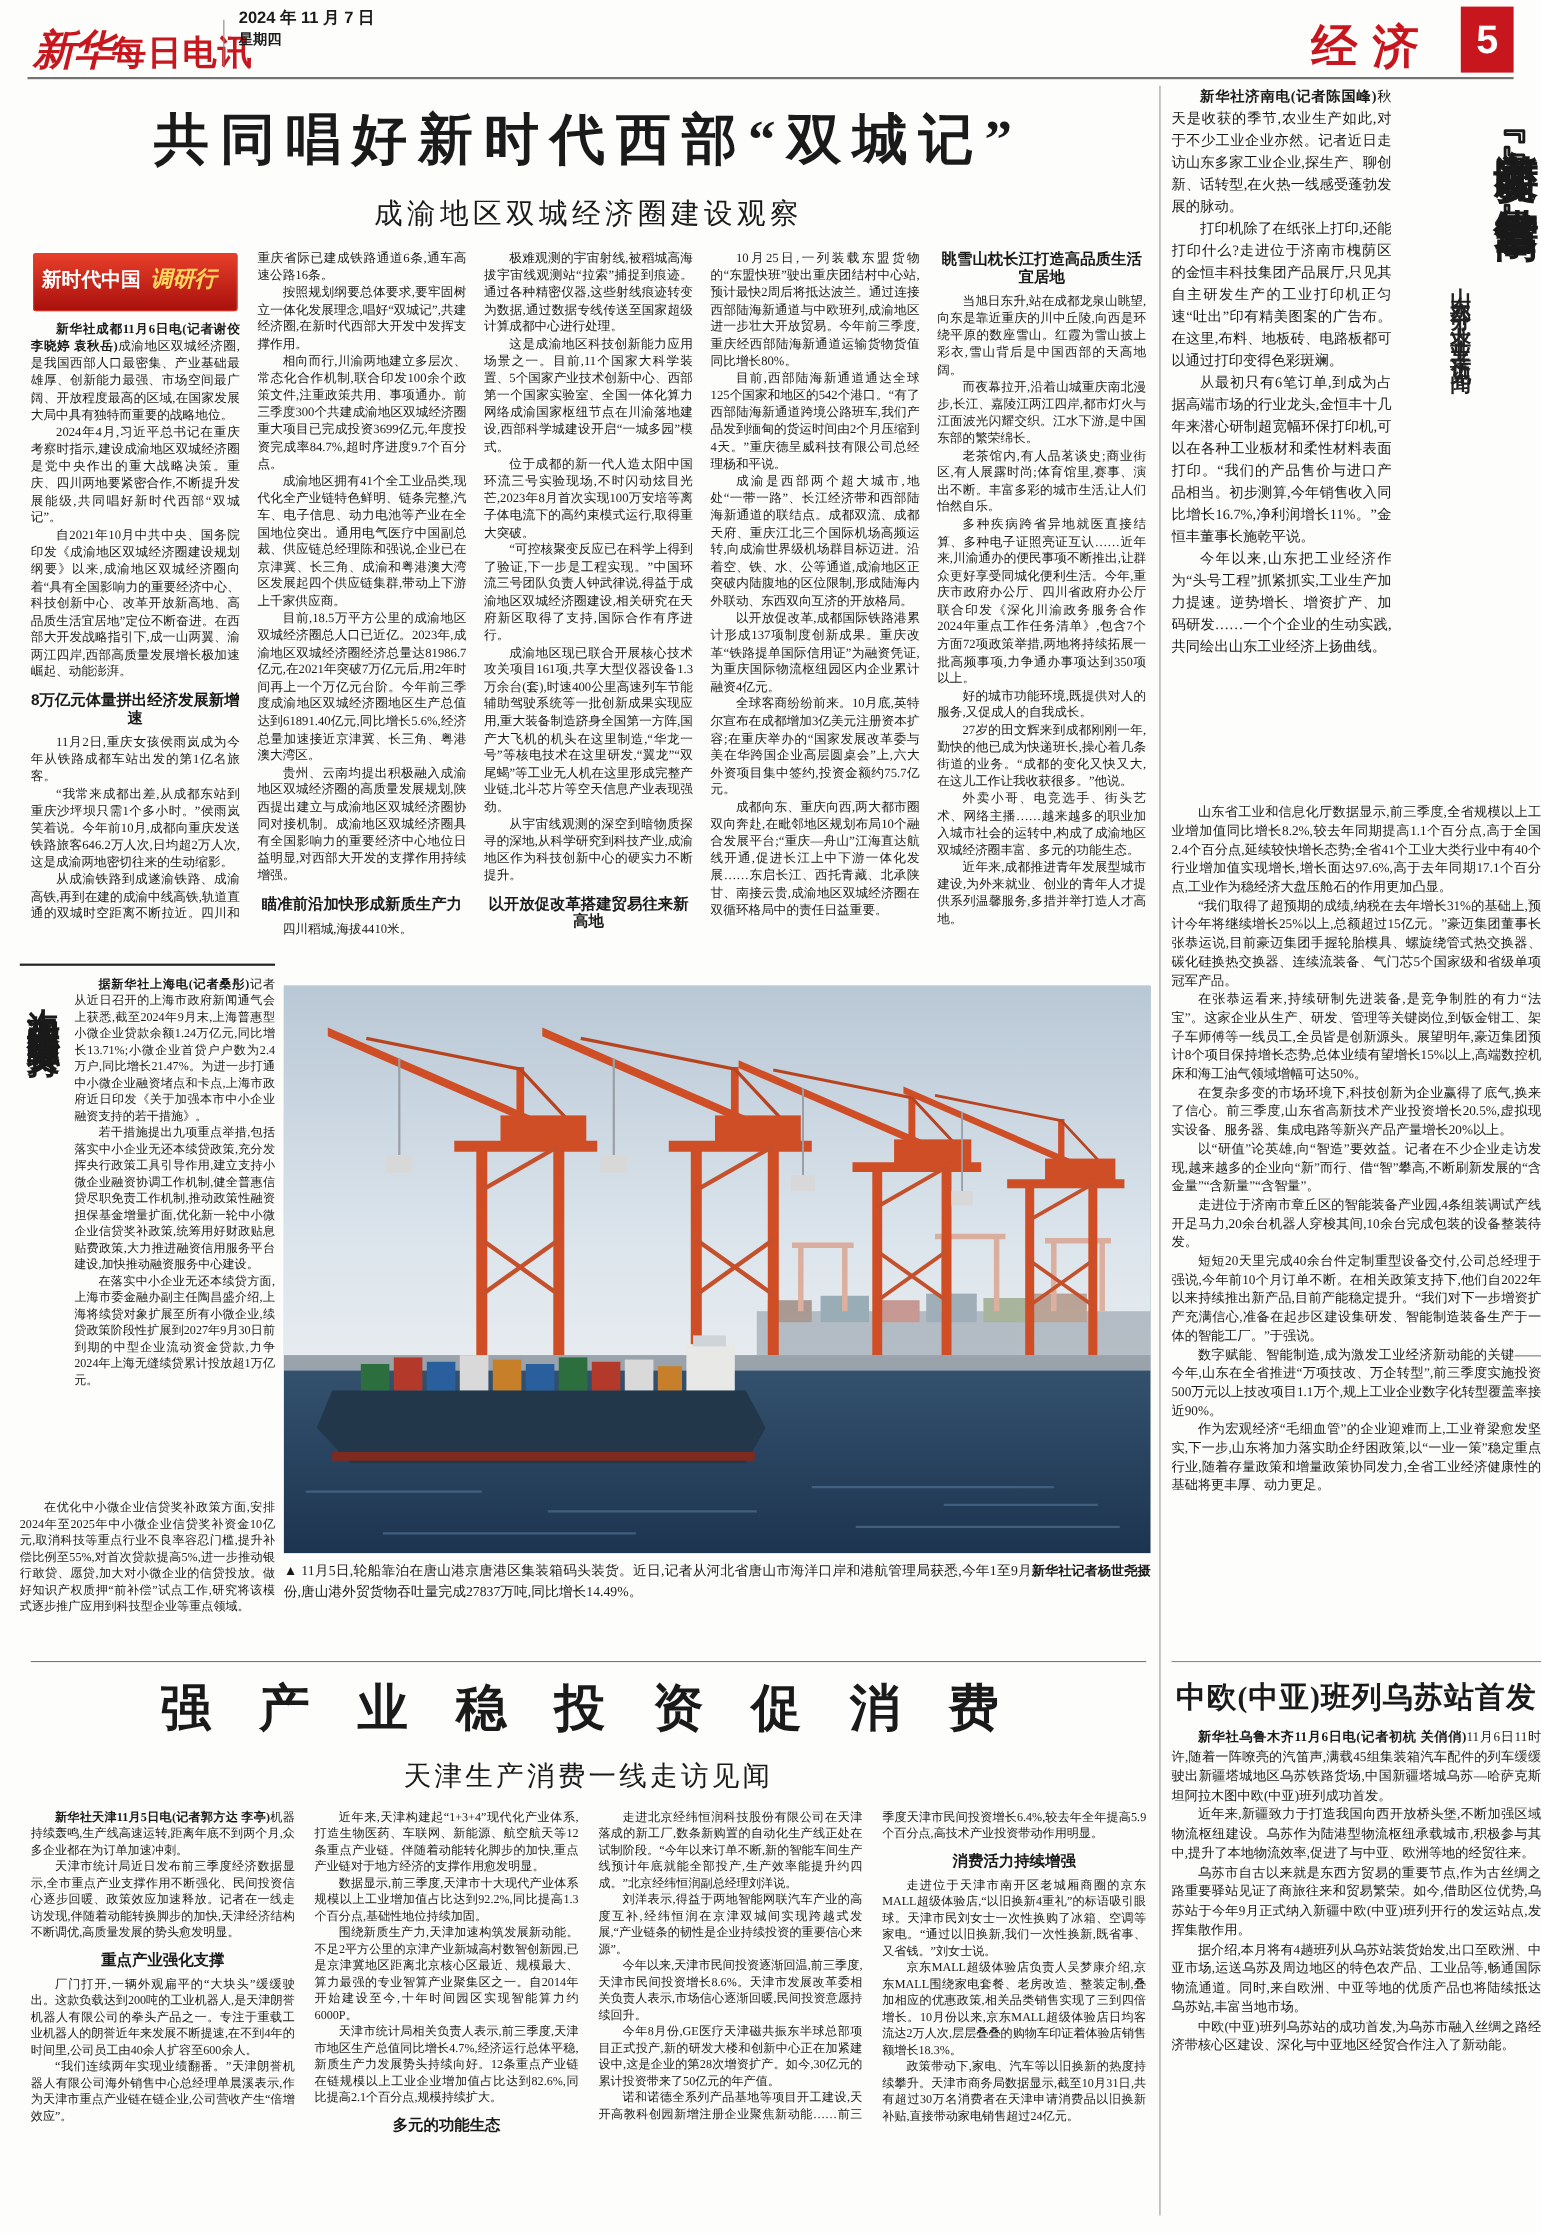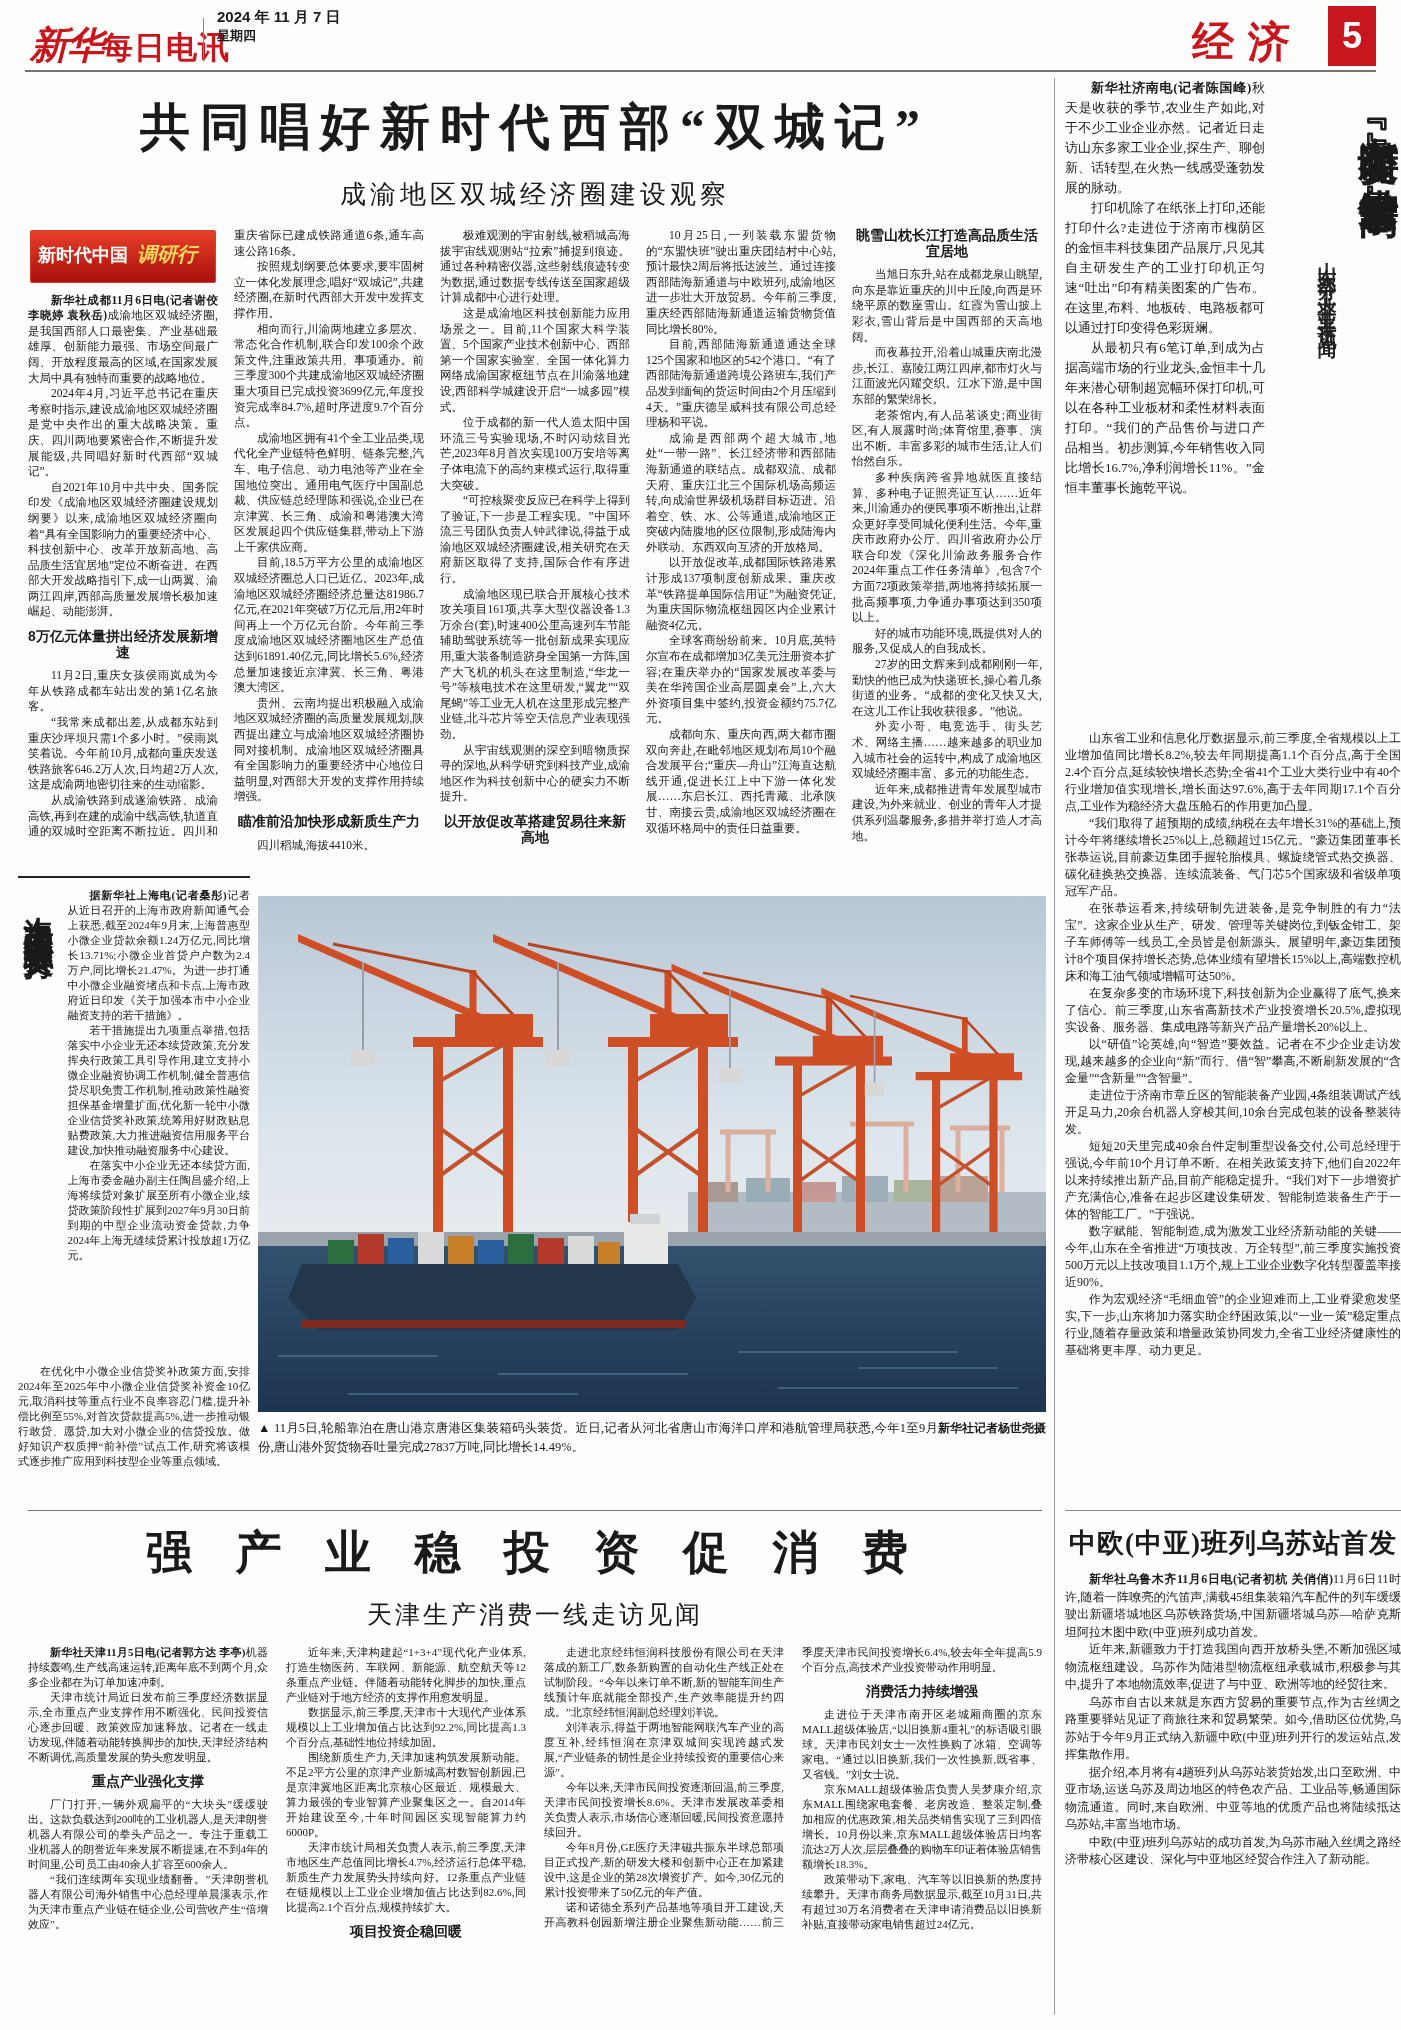--- a/index.html
+++ b/index.html
@@ -98,20 +98,21 @@
       <span><p class="para"><b>新华社成都11月6日电(记者谢佼 李晓婷 袁秋岳)</b>成渝地区双城经济圈,是我国西部人口最密集、产业基础最雄厚、创新能力最强、市场空间最广阔、开放程度最高的区域,在国家发展大局中具有独特而重要的战略地位。</p><p class="para">2024年4月,习近平总书记在重庆考察时指示,建设成渝地区双城经济圈是党中央作出的重大战略决策。重庆、四川两地要紧密合作,不断提升发展能级,共同唱好新时代西部“双城记”。</p><p class="para">自2021年10月中共中央、国务院印发《成渝地区双城经济圈建设规划纲要》以来,成渝地区双城经济圈向着“具有全国影响力的重要经济中心、科技创新中心、改革开放新高地、高品质生活宜居地”定位不断奋进。在西部大开发战略指引下,成一山两翼、渝两江四岸,西部高质量发展增长极加速崛起、动能澎湃。</p><div class="subhead">8万亿元体量拼出经济发展新增速</div><p class="para">11月2日,重庆女孩侯雨岚成为今年从铁路成都车站出发的第1亿名旅客。</p><p class="para">“我常来成都出差,从成都东站到重庆沙坪坝只需1个多小时。”侯雨岚笑着说。今年前10月,成都向重庆发送铁路旅客646.2万人次,日均超2万人次,这是成渝两地密切往来的生动缩影。</p><p class="para">从成渝铁路到成遂渝铁路、成渝高铁,再到在建的成渝中线高铁,轨道直通的双城时空距离不断拉近。四川和重庆省际已建成铁路通道6条,通车高速公路16条。</p><p class="para">按照规划纲要总体要求,要牢固树立一体化发展理念,唱好“双城记”,共建经济圈,在新时代西部大开发中发挥支撑作用。</p><p class="para">相向而行,川渝两地建立多层次、常态化合作机制,联合印发100余个政策文件,注重政策共用、事项通办。前三季度300个共建成渝地区双城经济圈重大项目已完成投资3699亿元,年度投资完成率84.7%,超时序进度9.7个百分点。</p><p class="para">成渝地区拥有41个全工业品类,现代化全产业链特色鲜明、链条完整,汽车、电子信息、动力电池等产业在全国地位突出。通用电气医疗中国副总裁、供应链总经理陈和强说,企业已在京津冀、长三角、成渝和粤港澳大湾区发展起四个供应链集群,带动上下游上千家供应商。</p><p class="para">目前,18.5万平方公里的成渝地区双城经济圈总人口已近亿。2023年,成渝地区双城经济圈经济总量达81986.7亿元,在2021年突破7万亿元后,用2年时间再上一个万亿元台阶。今年前三季度成渝地区双城经济圈地区生产总值达到61891.40亿元,同比增长5.6%,经济总量加速接近京津冀、长三角、粤港澳大湾区。</p><p class="para">贵州、云南均提出积极融入成渝地区双城经济圈的高质量发展规划,陕西提出建立与成渝地区双城经济圈协同对接机制。成渝地区双城经济圈具有全国影响力的重要经济中心地位日益明显,对西部大开发的支撑作用持续增强。</p><div class="subhead">瞄准前沿加快形成新质生产力</div><p class="para">四川稻城,海拔4410米。</p><p class="para">极难观测的宇宙射线,被稻城高海拔宇宙线观测站“拉索”捕捉到痕迹。通过各种精密仪器,这些射线痕迹转变为数据,通过数据专线传送至国家超级计算成都中心进行处理。</p><p class="para">这是成渝地区科技创新能力应用场景之一。目前,11个国家大科学装置、5个国家产业技术创新中心、西部第一个国家实验室、全国一体化算力网络成渝国家枢纽节点在川渝落地建设,西部科学城建设开启“一城多园”模式。</p><p class="para">位于成都的新一代人造太阳中国环流三号实验现场,不时闪动炫目光芒,2023年8月首次实现100万安培等离子体电流下的高约束模式运行,取得重大突破。</p><p class="para">“可控核聚变反应已在科学上得到了验证,下一步是工程实现。”中国环流三号团队负责人钟武律说,得益于成渝地区双城经济圈建设,相关研究在天府新区取得了支持,国际合作有序进行。</p><p class="para">成渝地区现已联合开展核心技术攻关项目161项,共享大型仪器设备1.3万余台(套),时速400公里高速列车节能辅助驾驶系统等一批创新成果实现应用,重大装备制造跻身全国第一方阵,国产大飞机的机头在这里制造,“华龙一号”等核电技术在这里研发,“翼龙”“双尾蝎”等工业无人机在这里形成完整产业链,北斗芯片等空天信息产业表现强劲。</p><p class="para">从宇宙线观测的深空到暗物质探寻的深地,从科学研究到科技产业,成渝地区作为科技创新中心的硬实力不断提升。</p><div class="subhead">以开放促改革搭建贸易往来新高地</div><p class="para">10月25日,一列装载东盟货物的“东盟快班”驶出重庆团结村中心站,预计最快2周后将抵达波兰。通过连接西部陆海新通道与中欧班列,成渝地区进一步壮大开放贸易。今年前三季度,重庆经西部陆海新通道运输货物货值同比增长80%。</p><p class="para">目前,西部陆海新通道通达全球125个国家和地区的542个港口。“有了西部陆海新通道跨境公路班车,我们产品发到缅甸的货运时间由2个月压缩到4天。”重庆德呈威科技有限公司总经理杨和平说。</p><p class="para">成渝是西部两个超大城市,地处“一带一路”、长江经济带和西部陆海新通道的联结点。成都双流、成都天府、重庆江北三个国际机场高频运转,向成渝世界级机场群目标迈进。沿着空、铁、水、公等通道,成渝地区正突破内陆腹地的区位限制,形成陆海内外联动、东西双向互济的开放格局。</p><p class="para">以开放促改革,成都国际铁路港累计形成137项制度创新成果。重庆改革“铁路提单国际信用证”为融资凭证,为重庆国际物流枢纽园区内企业累计融资4亿元。</p><p class="para">全球客商纷纷前来。10月底,英特尔宣布在成都增加3亿美元注册资本扩容;在重庆举办的“国家发展改革委与美在华跨国企业高层圆桌会”上,六大外资项目集中签约,投资金额约75.7亿元。</p><p class="para">成都向东、重庆向西,两大都市圈双向奔赴,在毗邻地区规划布局10个融合发展平台;“重庆—舟山”江海直达航线开通,促进长江上中下游一体化发展……东启长江、西托青藏、北承陕甘、南接云贵,成渝地区双城经济圈在双循环格局中的责任日益重要。</p><div class="subhead">眺雪山枕长江打造高品质生活宜居地</div><p class="para">当旭日东升,站在成都龙泉山眺望,向东是靠近重庆的川中丘陵,向西是环绕平原的数座雪山。红霞为雪山披上彩衣,雪山背后是中国西部的天高地阔。</p><p class="para">而夜幕拉开,沿着山城重庆南北漫步,长江、嘉陵江两江四岸,都市灯火与江面波光闪耀交织。江水下游,是中国东部的繁荣绵长。</p><p class="para">老茶馆内,有人品茗谈史;商业街区,有人展露时尚;体育馆里,赛事、演出不断。丰富多彩的城市生活,让人们怡然自乐。</p><p class="para">多种疾病跨省异地就医直接结算、多种电子证照亮证互认……近年来,川渝通办的便民事项不断推出,让群众更好享受同城化便利生活。今年,重庆市政府办公厅、四川省政府办公厅联合印发《深化川渝政务服务合作2024年重点工作任务清单》,包含7个方面72项政策举措,两地将持续拓展一批高频事项,力争通办事项达到350项以上。</p><p class="para">好的城市功能环境,既提供对人的服务,又促成人的自我成长。</p><p class="para">27岁的田文辉来到成都刚刚一年,勤快的他已成为快递班长,操心着几条街道的业务。“成都的变化又快又大,在这儿工作让我收获很多。”他说。</p><p class="para">外卖小哥、电竞选手、街头艺术、网络主播……越来越多的职业加入城市社会的运转中,构成了成渝地区双城经济圈丰富、多元的功能生态。</p><p class="para">近年来,成都推进青年发展型城市建设,为外来就业、创业的青年人才提供系列温馨服务,多措并举打造人才高地。</p><p class="para">工业遗存的创意改造、楼宇里穿行的地铁……绿道里,江风中,霓虹下,恋人相依、老幼相携,共同感受城市的活力与幸福。</p></span>
     </div>
   </div>
 
   <div id="rightcol">
     <div class="sd-top">
       <div class="sd-col1">
           <p class="para"><b>新华社济南电(记者陈国峰)</b>秋天是收获的季节,农业生产如此,对于不少工业企业亦然。记者近日走访山东多家工业企业,探生产、聊创新、话转型,在火热一线感受蓬勃发展的脉动。</p>
           <p class="para">打印机除了在纸张上打印,还能打印什么?走进位于济南市槐荫区的金恒丰科技集团产品展厅,只见其自主研发生产的工业打印机正匀速“吐出”印有精美图案的广告布。在这里,布料、地板砖、电路板都可以通过打印变得色彩斑斓。</p>
           <p class="para">从最初只有6笔订单,到成为占据高端市场的行业龙头,金恒丰十几年来潜心研制超宽幅环保打印机,可以在各种工业板材和柔性材料表面打印。“我们的产品售价与进口产品相当。初步测算,今年销售收入同比增长16.7%,净利润增长11%。”金恒丰董事长施乾平说。</p>
+          <p class="para">今年以来,山东把工业经济作为“头号工程”抓紧抓实,工业生产加力提速。逆势增长、增资扩产、加码研发……一个个企业的生动实践,共同绘出山东工业经济上扬曲线。</p>
         </div>
       <div class="sd-heads">
         <div class="sd-subtitle">山东部分工业企业走访见闻</div>
         <div class="sd-headline">向『新』谋变 借『智』攀高</div>
       </div>
     </div>
     <div class="sd-rest">
         <p class="para">山东省工业和信息化厅数据显示,前三季度,全省规模以上工业增加值同比增长8.2%,较去年同期提高1.1个百分点,高于全国2.4个百分点,延续较快增长态势;全省41个工业大类行业中有40个行业增加值实现增长,增长面达97.6%,高于去年同期17.1个百分点,工业作为稳经济大盘压舱石的作用更加凸显。</p>
         <p class="para">“我们取得了超预期的成绩,纳税在去年增长31%的基础上,预计今年将继续增长25%以上,总额超过15亿元。”豪迈集团董事长张恭运说,目前豪迈集团手握轮胎模具、螺旋绕管式热交换器、碳化硅换热交换器、连续流装备、气门芯5个国家级和省级单项冠军产品。</p>
         <p class="para">在张恭运看来,持续研制先进装备,是竞争制胜的有力“法宝”。这家企业从生产、研发、管理等关键岗位,到钣金钳工、架子车师傅等一线员工,全员皆是创新源头。展望明年,豪迈集团预计8个项目保持增长态势,总体业绩有望增长15%以上,高端数控机床和海工油气领域增幅可达50%。</p>
@@ -229,21 +230,21 @@
     <div class="tj-body">
         <p class="para"><b>新华社天津11月5日电(记者郭方达 李亭)</b>机器持续轰鸣,生产线高速运转,距离年底不到两个月,众多企业都在为订单加速冲刺。</p>
         <p class="para">天津市统计局近日发布前三季度经济数据显示,全市重点产业支撑作用不断强化、民间投资信心逐步回暖、政策效应加速释放。记者在一线走访发现,伴随着动能转换脚步的加快,天津经济结构不断调优,高质量发展的势头愈发明显。</p>
         <div class="subhead">重点产业强化支撑</div>
         <p class="para">厂门打开,一辆外观扁平的“大块头”缓缓驶出。这款负载达到200吨的工业机器人,是天津朗誉机器人有限公司的拳头产品之一。专注于重载工业机器人的朗誉近年来发展不断提速,在不到4年的时间里,公司员工由40余人扩容至600余人。</p>
         <p class="para">“我们连续两年实现业绩翻番。”天津朗誉机器人有限公司海外销售中心总经理单晨溪表示,作为天津市重点产业链在链企业,公司营收产生“倍增效应”。</p>
         <p class="para">近年来,天津构建起“1+3+4”现代化产业体系,打造生物医药、车联网、新能源、航空航天等12条重点产业链。伴随着动能转化脚步的加快,重点产业链对于地方经济的支撑作用愈发明显。</p>
         <p class="para">数据显示,前三季度,天津市十大现代产业体系规模以上工业增加值占比达到92.2%,同比提高1.3个百分点,基础性地位持续加固。</p>
         <p class="para">围绕新质生产力,天津加速构筑发展新动能。不足2平方公里的京津产业新城高村数智创新园,已是京津冀地区距离北京核心区最近、规模最大、算力最强的专业智算产业聚集区之一。自2014年开始建设至今,十年时间园区实现智能算力约6000P。</p>
         <p class="para">天津市统计局相关负责人表示,前三季度,天津市地区生产总值同比增长4.7%,经济运行总体平稳,新质生产力发展势头持续向好。12条重点产业链在链规模以上工业企业增加值占比达到82.6%,同比提高2.1个百分点,规模持续扩大。</p>
-        <div class="subhead">项目投资企稳回暖</div>
+        <div class="subhead">多元的功能生态</div>
         <p class="para">走进北京经纬恒润科技股份有限公司在天津落成的新工厂,数条新购置的自动化生产线正处在试制阶段。“今年以来订单不断,新的智能车间生产线预计年底就能全部投产,生产效率能提升约四成。”北京经纬恒润副总经理刘洋说。</p>
         <p class="para">刘洋表示,得益于两地智能网联汽车产业的高度互补,经纬恒润在京津双城间实现跨越式发展,“产业链条的韧性是企业持续投资的重要信心来源”。</p>
         <p class="para">今年以来,天津市民间投资逐渐回温,前三季度,天津市民间投资增长8.6%。天津市发展改革委相关负责人表示,市场信心逐渐回暖,民间投资意愿持续回升。</p>
         <p class="para">今年8月份,GE医疗天津磁共振东半球总部项目正式投产,新的研发大楼和创新中心正在加紧建设中,这是企业的第28次增资扩产。如今,30亿元的累计投资带来了50亿元的年产值。</p>
         <p class="para">诺和诺德全系列产品基地等项目开工建设,天开高教科创园新增注册企业聚焦新动能……前三季度天津市民间投资增长6.4%,较去年全年提高5.9个百分点,高技术产业投资带动作用明显。</p>
         <div class="subhead">消费活力持续增强</div>
         <p class="para">走进位于天津市南开区老城厢商圈的京东MALL超级体验店,“以旧换新4重礼”的标语吸引眼球。天津市民刘女士一次性换购了冰箱、空调等家电。“通过以旧换新,我们一次性换新,既省事、又省钱。”刘女士说。</p>
         <p class="para">京东MALL超级体验店负责人吴梦康介绍,京东MALL围绕家电套餐、老房改造、整装定制,叠加相应的优惠政策,相关品类销售实现了三到四倍增长。10月份以来,京东MALL超级体验店日均客流达2万人次,层层叠叠的购物车印证着体验店销售额增长18.3%。</p>
         <p class="para">政策带动下,家电、汽车等以旧换新的热度持续攀升。天津市商务局数据显示,截至10月31日,共有超过30万名消费者在天津申请消费品以旧换新补贴,直接带动家电销售超过24亿元。</p>
       </div>

